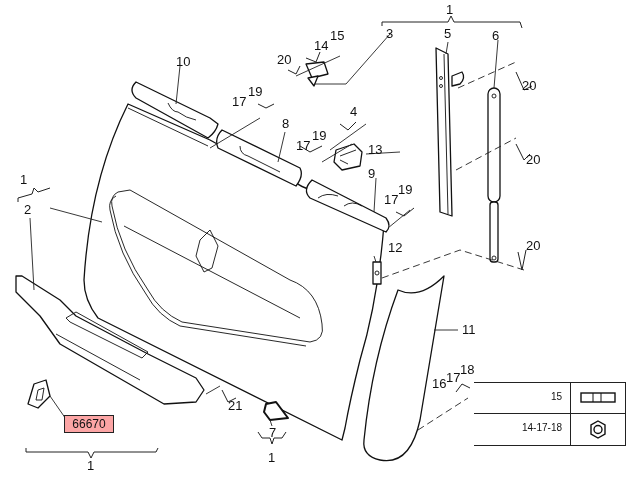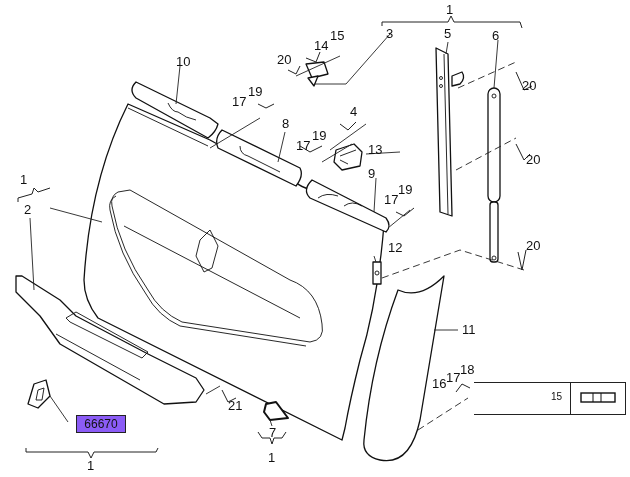--- a/index.html
+++ b/index.html
@@ -9,21 +9,21 @@
   .part { fill:#fff; stroke:#111; stroke-width:1.3; stroke-linejoin:round; }
   .thin { fill:none; stroke:#111; stroke-width:0.9; }
   .lead { fill:none; stroke:#222; stroke-width:0.9; }
   .dash { fill:none; stroke:#222; stroke-width:0.9; stroke-dasharray:7 4; }
   .brace { fill:none; stroke:#222; stroke-width:1; }
   .legend-box { position:absolute; left:474px; top:382px; width:152px; height:93px; }
   .legend-row { position:absolute; left:0; width:152px; height:31px; border-top:1.2px solid #222; }
   .legend-row .ref { position:absolute; right:64px; top:8px; font-size:10px; color:#111; }
   .legend-row .ico { position:absolute; left:96px; top:0; width:56px; height:31px; border-left:1.2px solid #222; border-right:1.2px solid #222; box-sizing:border-box; }
   .legend-row:last-child { border-bottom:1.2px solid #222; }
-  .catalog-box { position:absolute; left:76px; top:415px; width:48px; height:16px; border:1px solid #222; font-size:12px; text-align:center; line-height:16px; color:#111; background:#8b5cf6; }
+  .catalog-box { position:absolute; left:64px; top:415px; width:48px; height:16px; border:1px solid #222; font-size:12px; text-align:center; line-height:16px; color:#111; background:#fca5a5; }
 </style>
 </head>
 <body>
 
 <svg id="diagram" viewBox="0 0 630 477" xmlns="http://www.w3.org/2000/svg">
 
   <g>
     <path class="part" d="M128,104 L210,140 Q226,150 240,148 L290,176 Q300,190 318,190 L384,224 Q378,300 360,360 Q350,400 345,428 L342,440 L98,318 Q84,300 84,280 Q90,180 128,104 Z"></path>
 
     <path class="thin" d="M118,192 Q110,196 112,206 Q120,250 148,290 Q160,312 182,322 L310,342 Q325,340 322,324 Q318,290 290,280 L130,190 Z"></path>
@@ -188,13 +188,22 @@
   <div class="legend-row" style="top:0">
     <span class="ref">15</span>
     <span class="ico">
       <svg width="54" height="31" viewBox="0 0 54 31">
           <rect x="10" y="10" width="34" height="9" fill="#fff" stroke="#111" stroke-width="1.4"></rect>
           <line x1="22" y1="10" x2="22" y2="19" stroke="#111"></line>
           <line x1="30" y1="10" x2="30" y2="19" stroke="#111"></line>
         </svg>
     </span>
   </div>
+  <div class="legend-row" style="top:31px">
+    <span class="ref">14-17-18</span>
+    <span class="ico">
+      <svg width="54" height="31" viewBox="0 0 54 31">
+          <polygon points="27,7 34,11 34,20 27,24 20,20 20,11" fill="#fff" stroke="#111" stroke-width="1.4"></polygon>
+          <circle cx="27" cy="15.5" r="4" fill="none" stroke="#111" stroke-width="1.4"></circle>
+        </svg>
+    </span>
+  </div>
 </div>
 
 </body></html>

